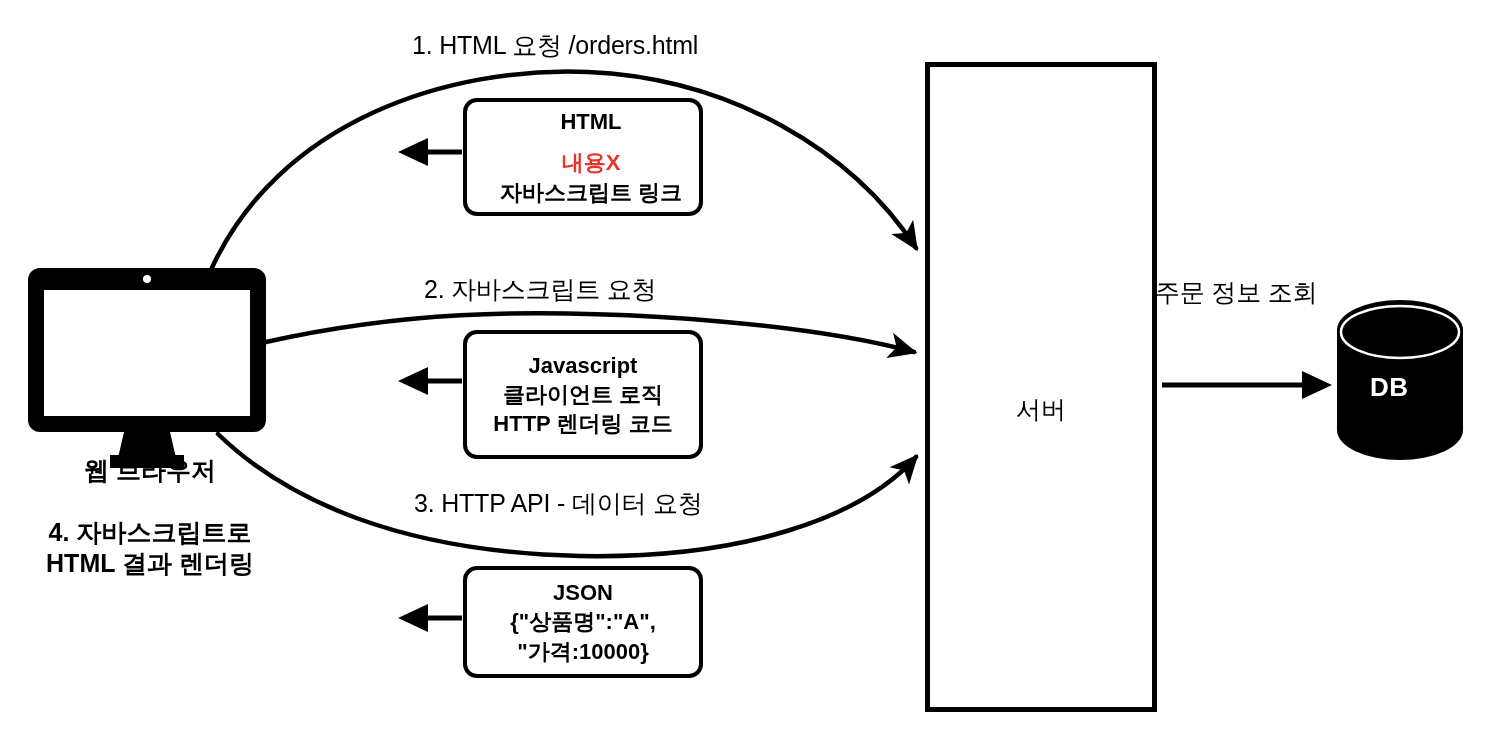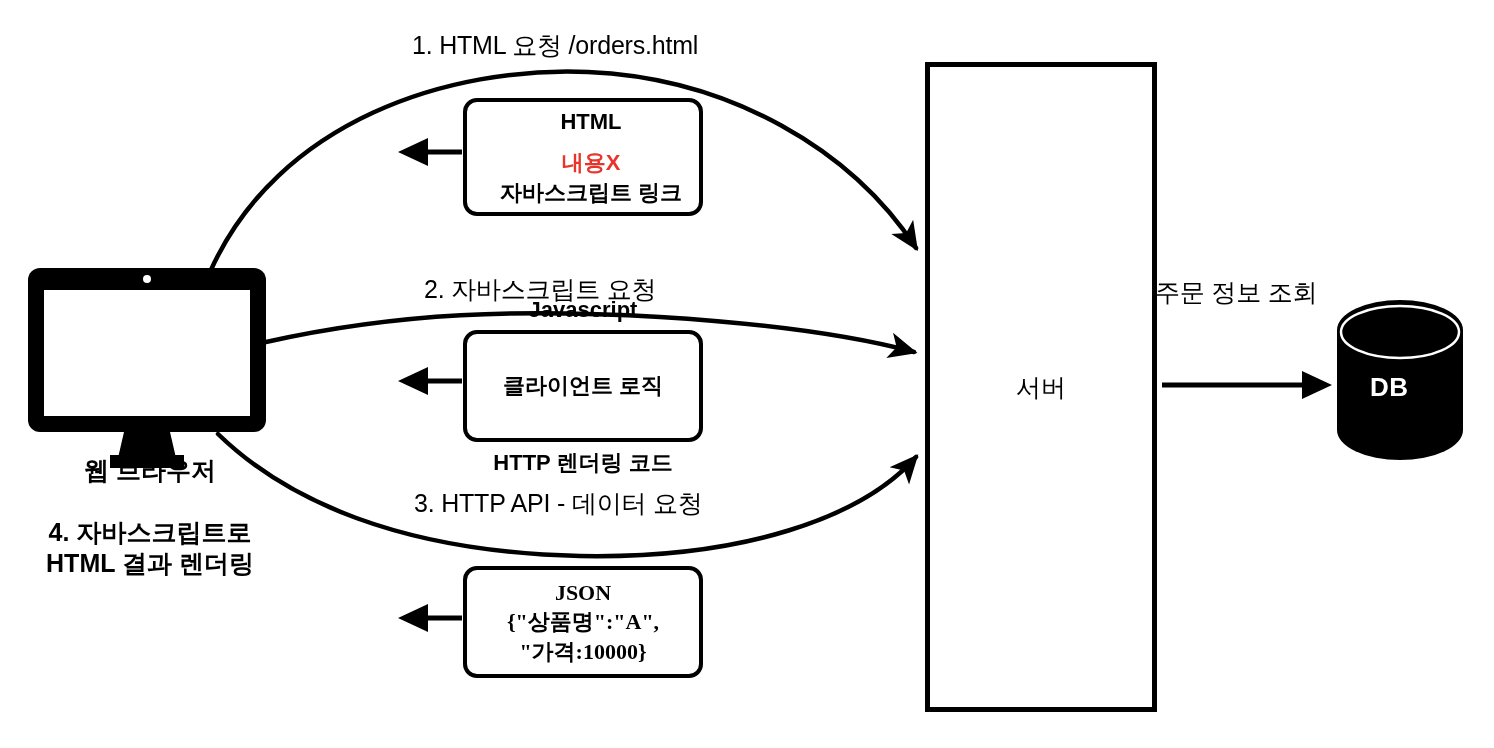--- a/index.html
+++ b/index.html
@@ -74,20 +74,21 @@
     position: absolute;
     box-sizing: border-box;
     border: 5px solid #000000;
     background: #ffffff;
   }
   #server-label {
     position: absolute;
     font-size: 25px;
     color: #000000;
     white-space: nowrap;
+    margin-top: 22px;
   }
   #db-label {
     position: absolute;
     color: #ffffff;
     font-size: 26px;
     font-weight: bold;
     letter-spacing: 0.5px;
   }
 </style>
 </head>
@@ -150,25 +151,25 @@
   </div>
 
   <div class="label step-label" style="left:1155px; top:277px;">주문 정보 조회</div>
 
   <div class="payload-box" style="left:463px; top:98px; width:240px; height:118px;padding-left:16px;">
     <div class="payload-line">HTML</div>
     <div class="payload-line accent">내용X</div>
     <div class="payload-line">자바스크립트 링크</div>
   </div>
 
-  <div class="payload-box" style="left:463px; top:330px; width:240px; height:112px;gap:47px;">
+  <div class="payload-box" style="left:463px; top:330px; width:240px; height:129px;">
     <div class="payload-line">Javascript</div>
     <div class="payload-line">클라이언트 로직</div>
     <div class="payload-line">HTTP 렌더링 코드</div>
   </div>
 
-  <div class="payload-box" style="left:463px; top:566px; width:240px; height:112px;font-family:Liberation Serif, serif;">
+  <div class="payload-box" style="left:463px; top:566px; width:240px; height:112px;">
     <div class="payload-line">JSON</div>
     <div class="payload-line">{"상품명":"A",</div>
     <div class="payload-line">"가격:10000}</div>
   </div>
 
 </div>
 
 </body></html>

